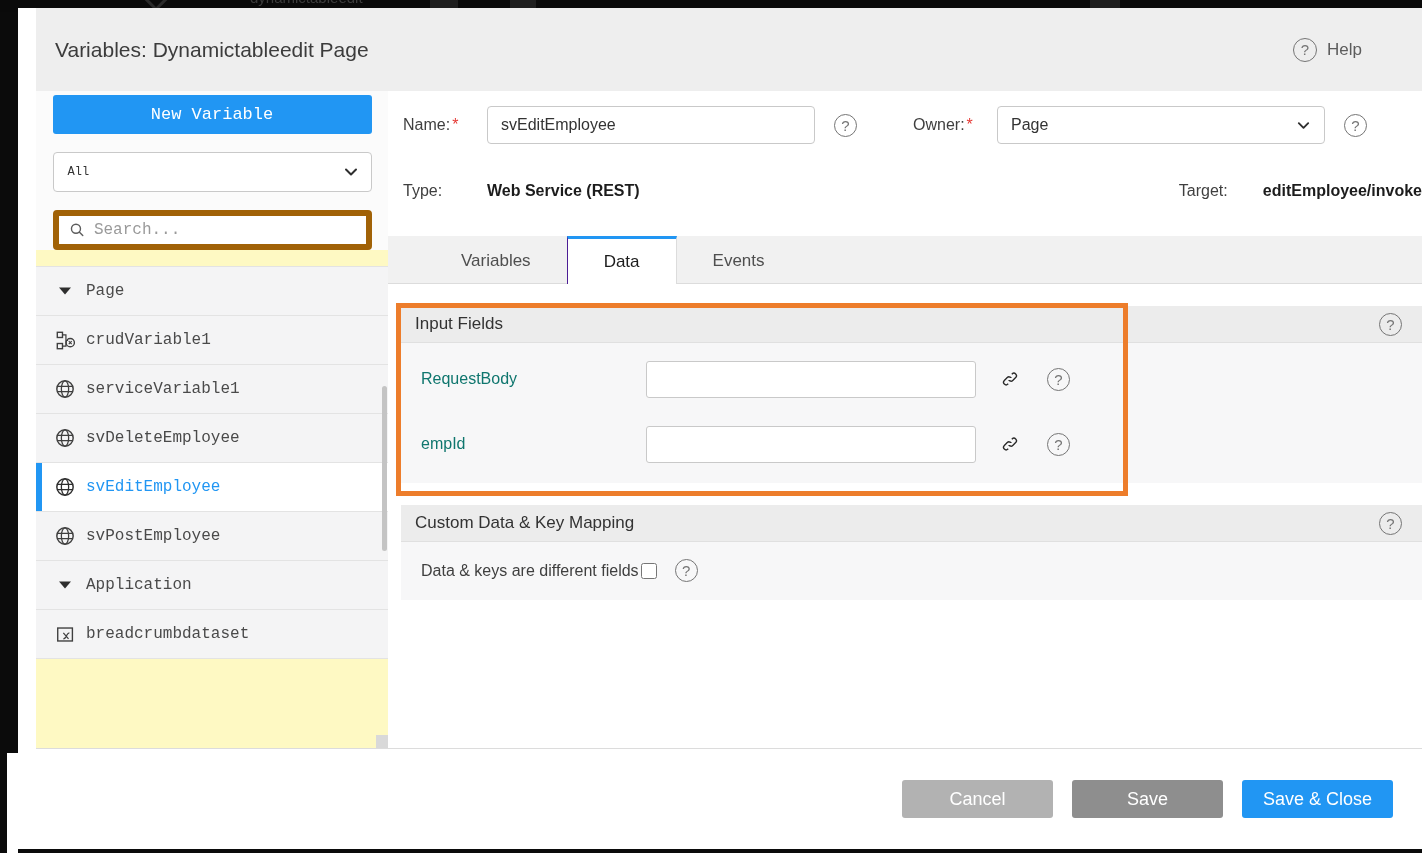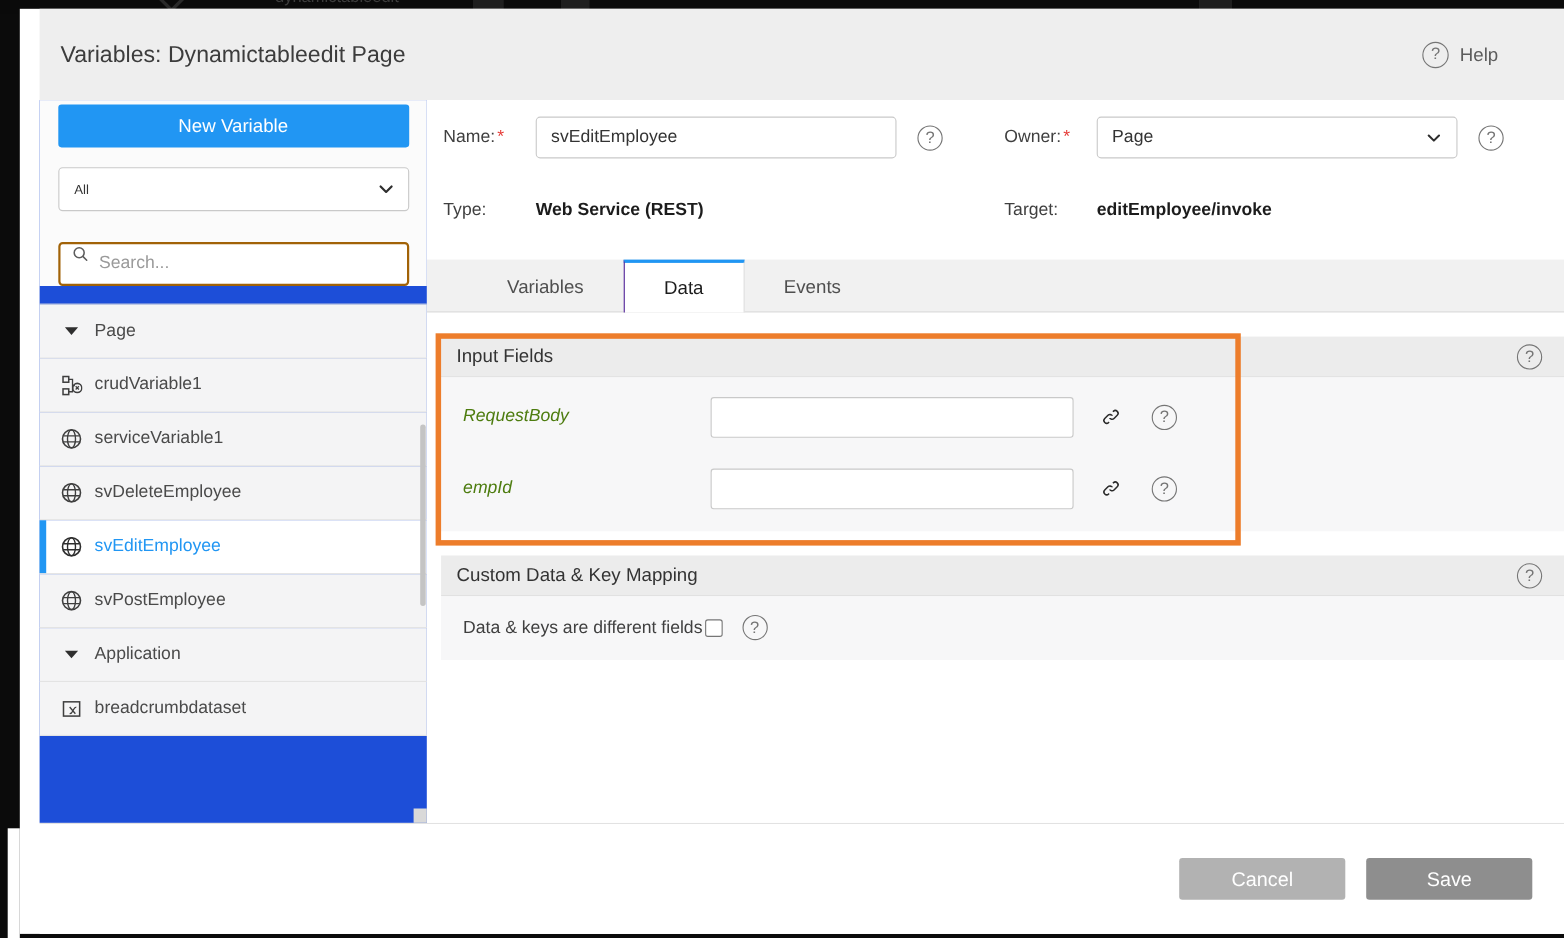--- a/index.html
+++ b/index.html
@@ -19,26 +19,26 @@
   .modal-header { height:83px; background:#eeeeee; flex:0 0 auto; display:flex; align-items:center; justify-content:space-between; padding:0 60px 0 19px; }
   .modal-title { font-size:21px; color:#3c3c3c; }
   .help-wrap { display:flex; align-items:center; gap:10px; color:#5c5c5c; font-size:17px; cursor:pointer; }
 
   .qmark { display:inline-flex; align-items:center; justify-content:center; width:24px; height:24px; border:1.6px solid #757575; border-radius:50%; color:#757575; font-size:15px; flex:0 0 auto; background:transparent; }
   .qmark.small { width:23px; height:23px; }
 
   .modal-body { flex:1 1 auto; display:flex; border-bottom:1px solid #dcdcdc; min-height:0; }
 
   
-  .sidebar { width:352px; flex:0 0 auto; background:#1d4ed8; position:relative; }
+  .sidebar { width:352px; flex:0 0 auto; background:#fef9c3; position:relative;font-family:Liberation Mono, monospace; }
   .sidebar-controls { padding:4px 2px 0 2px; background:#fbfbfb; }
   .btn-new { display:block; width:319px; margin:0 auto; height:39px; background:#2196f3; color:#fff; border:none; border-radius:3px; font-size:17px; font-family:inherit; cursor:pointer; }
   .select-box { position:relative; width:319px; margin:18px auto 0; height:40px; background:#fff; border:1px solid #c9c9c9; border-radius:4px; display:flex; align-items:center; padding:0 14px; font-size:12px; color:#333; cursor:pointer; }
   .select-box svg { position:absolute; right:12px; }
-  .search-box { position:relative; width:319px; margin:28px auto 0; height:40px; background:#fff; border:2px solid #a16207; border-radius:4px; display:flex; padding:0 10px; }
+  .search-box { position:relative; width:319px; margin:18px auto 0; height:40px; background:#fff; border:6px solid #a16207; border-radius:4px; display:flex; align-items:center; padding:0 10px; }
   .search-box input { border:none; outline:none; font-size:16px; color:#444; width:100%; margin-left:9px; font-family:inherit; background:transparent; }
   .search-box input::placeholder { color:#9a9a9a; }
 
   .var-list { margin-top:16px; border-top:1px solid #e3e3e3; }
   .var-row { height:49px; display:flex; align-items:center; background:#f4f4f5; border-bottom:1px solid #e3e3e3; cursor:pointer; color:#4a4a4a; font-size:16px; position:relative; }
   .var-row .ic { width:20px; height:20px; margin:0 11px 0 19px; display:flex; align-items:center; justify-content:center; color:#3f3f3f; flex:0 0 auto; }
   .var-row.group .ic { color:#2e2e2e; }
   .var-row.selected { background:#ffffff; color:#2196f3; }
   .var-row.selected .ic { color:#2e2e2e; }
   .var-row.selected::before { content:""; position:absolute; left:0; top:0; width:6px; height:100%; background:#2196f3; }
@@ -67,21 +67,21 @@
 
   .section { width:1023px; }
   .section + .section { margin-top:22px; }
   .section-header { height:37px; background:#ececec; display:flex; align-items:center; justify-content:space-between; padding:0 22px 0 14px; border-bottom:1px solid #e0e0e0; }
   .section-title { font-size:17px; color:#333; }
   .section-body { background:#f7f7f8; }
   .section-body.inputs { padding:17px 0 20px 0; }
 
   .field-row { display:flex; align-items:center; height:38px; margin-bottom:27px; }
   .field-row:last-child { margin-bottom:0; }
-  .field-label { width:245px; padding-left:20px; font-size:16px; color:#4d7c0f; flex:0 0 auto;font-style:italic; }
+  .field-label { width:245px; padding-left:20px; font-size:16px; color:#0f766e; flex:0 0 auto; }
   .field-input { width:330px; height:37px; border:1px solid #c9c9c9; border-radius:3px; padding:0 12px; font-size:15px; font-family:inherit; outline:none; background:#fff; }
   .link-btn { margin-left:23px; width:22px; height:22px; color:#2b2b2b; cursor:pointer; display:flex; align-items:center; justify-content:center; }
   .field-row .qmark { margin-left:26px; }
 
   .checkbox-row { display:flex; align-items:center; padding:17px 0 18px 20px; }
   .checkbox-row label { font-size:16px; color:#3f3f3f; }
   .checkbox-row input[type=checkbox] { width:16px; height:16px; margin:0 0 0 2px; accent-color:#fff; }
   .checkbox-row .qmark { margin-left:18px; }
 
   .highlight-rect { position:absolute; left:8px; top:19px; width:732px; height:193px; border:5px solid #ed7d2b; pointer-events:none; }
@@ -248,21 +248,21 @@
           <div class="f-row">
             <span class="f-label"><span>Owner:</span><span class="req">*</span></span>
             <div class="f-select">
               <span>Page</span>
               <svg width="15" height="15" viewBox="0 0 16 16">
                   <path d="M3 5.5l5 5 5-5" fill="none" stroke="#2e2e2e" stroke-width="2" stroke-linecap="round" stroke-linejoin="round"></path>
                 </svg>
             </div>
             <span class="qmark small">?</span>
           </div>
-          <div class="f-row" style="margin-bottom:0;">
+          <div class="f-row" style="margin-bottom:0;justify-content:flex-end;">
             <span class="f-label">Target:</span>
             <span class="f-static">editEmployee/invoke</span>
           </div>
         </div>
       </div>
 
       <div class="tab-bar">
         <div class="tab">Variables</div>
         <div class="tab active">Data</div>
         <div class="tab">Events</div>
@@ -315,15 +315,16 @@
 
         <div class="highlight-rect"></div>
       </div>
 
     </div>
   </div>
 
   <div class="modal-footer">
     <button class="btn btn-cancel">Cancel</button>
     <button class="btn btn-save">Save</button>
+    <button class="btn btn-primary">Save &amp; Close</button>
   </div>
 
 </div>
 
 </body></html>

